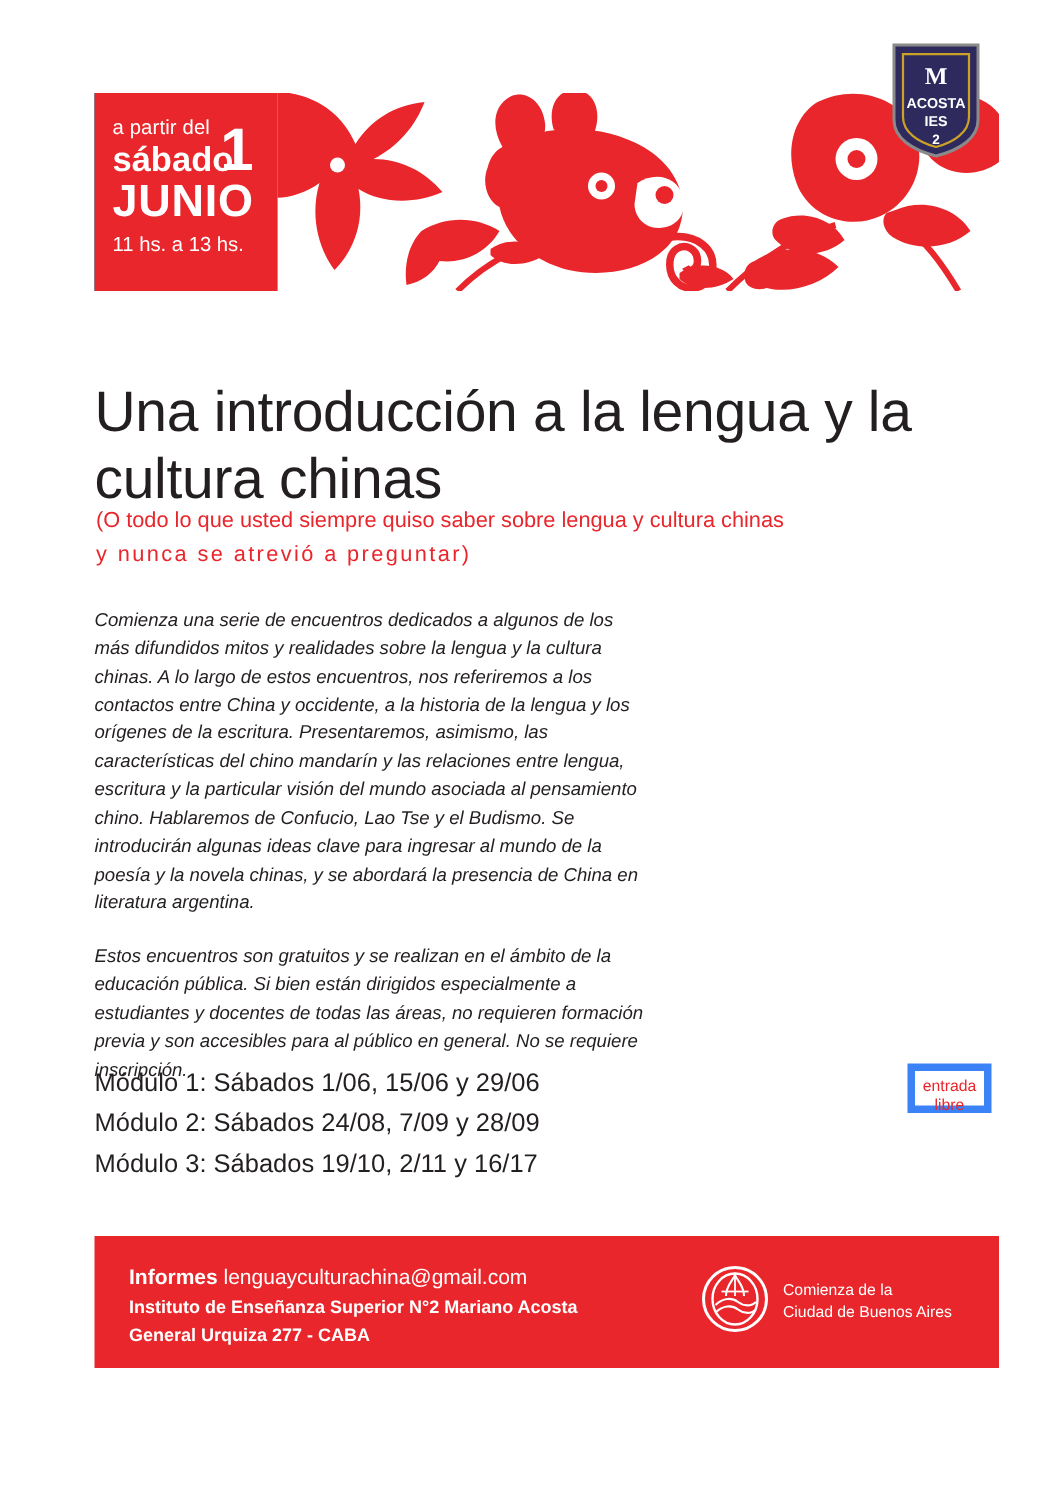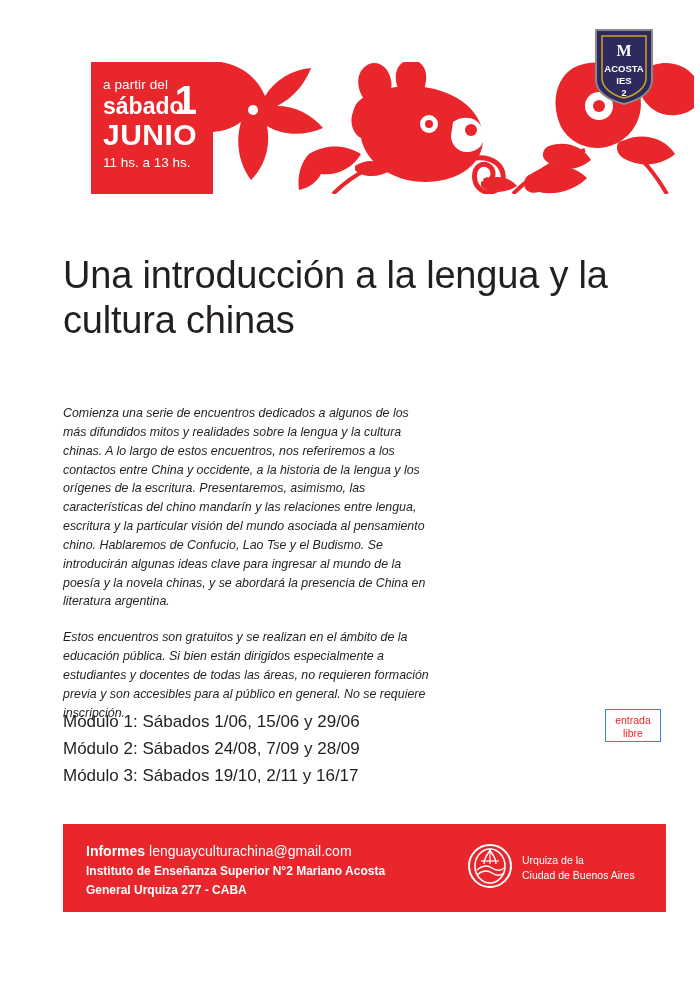--- a/index.html
+++ b/index.html
@@ -26,21 +26,20 @@
 
   
   .top-band {
     position: absolute;
     left: 63px;
     top: 62px;
     width: 603px;
     height: 132px;
     background: #0f172a;
     overflow: hidden;
-    margin-left: 28px;
   }
   .date-block {
     position: absolute;
     left: 0;
     top: 0;
     width: 122px;
     height: 132px;
     background: #e8262b;
     color: #ffffff;
     box-sizing: border-box;
@@ -148,21 +147,21 @@
     color: #231f20;
   }
 
   
   .entrada {
     position: absolute;
     right: 39px;
     top: 709px;
     width: 56px;
     height: 33px;
-    border: 1px solid #3b82f6;
+    border: 5px solid #3b82f6;
     color: #e8262b;
     font-size: 10.5px;
     line-height: 1.25;
     text-align: center;
     padding-top: 4px;
     box-sizing: border-box;
   }
 
   
   .footer {
@@ -275,20 +274,24 @@
       <path d="M10 8 H54 V50 C54 60 44 67 32 70 C20 67 10 60 10 50 Z" fill="none" stroke="#c9a227" stroke-width="1.5"></path>
       <text x="32" y="28" text-anchor="middle" font-family="Liberation Serif, serif" font-size="16" font-weight="700" fill="#ffffff">M</text>
       <text x="32" y="44" text-anchor="middle" font-family="Liberation Sans, sans-serif" font-size="9.5" font-weight="700" fill="#ffffff">ACOSTA</text>
       <text x="32" y="56" text-anchor="middle" font-family="Liberation Sans, sans-serif" font-size="9.5" font-weight="700" fill="#ffffff">IES</text>
       <text x="32" y="68" text-anchor="middle" font-family="Liberation Sans, sans-serif" font-size="9" font-weight="700" fill="#ffffff">2</text>
     </svg>
   </div>
 
   <h1 class="title">Una introducción a la lengua y la cultura chinas</h1>
 
+  <div class="subtitle">
+    <div>(O todo lo que usted siempre quiso saber sobre lengua y cultura chinas</div>
+    <div class="line2">y nunca se atrevió a preguntar)</div>
+  </div>
 
   <div class="body-text">
     <p>Comienza una serie de encuentros dedicados a algunos de los más difundidos mitos y realidades sobre la lengua y la cultura chinas. A lo largo de estos encuentros, nos referiremos a los contactos entre China y occidente, a la historia de la lengua y los orígenes de la escritura. Presentaremos, asimismo, las características del chino mandarín y las relaciones entre lengua, escritura y la particular visión del mundo asociada al pensamiento chino. Hablaremos de Confucio, Lao Tse y el Budismo. Se introducirán algunas ideas clave para ingresar al mundo de la poesía y la novela chinas, y se abordará la presencia de China en literatura argentina.</p>
     <p>Estos encuentros son gratuitos y se realizan en el ámbito de la educación pública. Si bien están dirigidos especialmente a estudiantes y docentes de todas las áreas, no requieren formación previa y son accesibles para al público en general. No se requiere inscripción.</p>
   </div>
 
   <div class="modules">
     <div>Módulo 1: Sábados 1/06, 15/06 y 29/06</div>
     <div>Módulo 2: Sábados 24/08, 7/09 y 28/09</div>
     <div>Módulo 3: Sábados 19/10, 2/11 y 16/17</div>
@@ -313,19 +316,19 @@
       <svg class="gob-seal" width="44" height="44" viewBox="0 0 44 44" xmlns="http://www.w3.org/2000/svg">
         <circle cx="22" cy="22" r="21" fill="none" stroke="#ffffff" stroke-width="2"></circle>
         <ellipse cx="22" cy="22" rx="15" ry="17" fill="none" stroke="#ffffff" stroke-width="1.6"></ellipse>
         <path d="M9 26 C14 21 20 21 24 24 C28 27 33 27 36 24" fill="none" stroke="#ffffff" stroke-width="1.4"></path>
         <path d="M9 31 C14 26 20 26 24 29 C28 32 33 32 36 29" fill="none" stroke="#ffffff" stroke-width="1.4"></path>
         <path d="M16 20 C16 13 21 9 22 6 C23 9 28 13 28 20" fill="none" stroke="#ffffff" stroke-width="1.4"></path>
         <path d="M22 6 L22 20" stroke="#ffffff" stroke-width="1.2"></path>
         <path d="M13 17 L31 17" stroke="#ffffff" stroke-width="1.2"></path>
       </svg>
       <div class="gob-name">
-        <div>Urquiza de la</div>
+        <div>Comienza de la</div>
         <div>Ciudad de Buenos Aires</div>
       </div>
     </div>
   </div>
 
 </div>
 
 </body></html>

